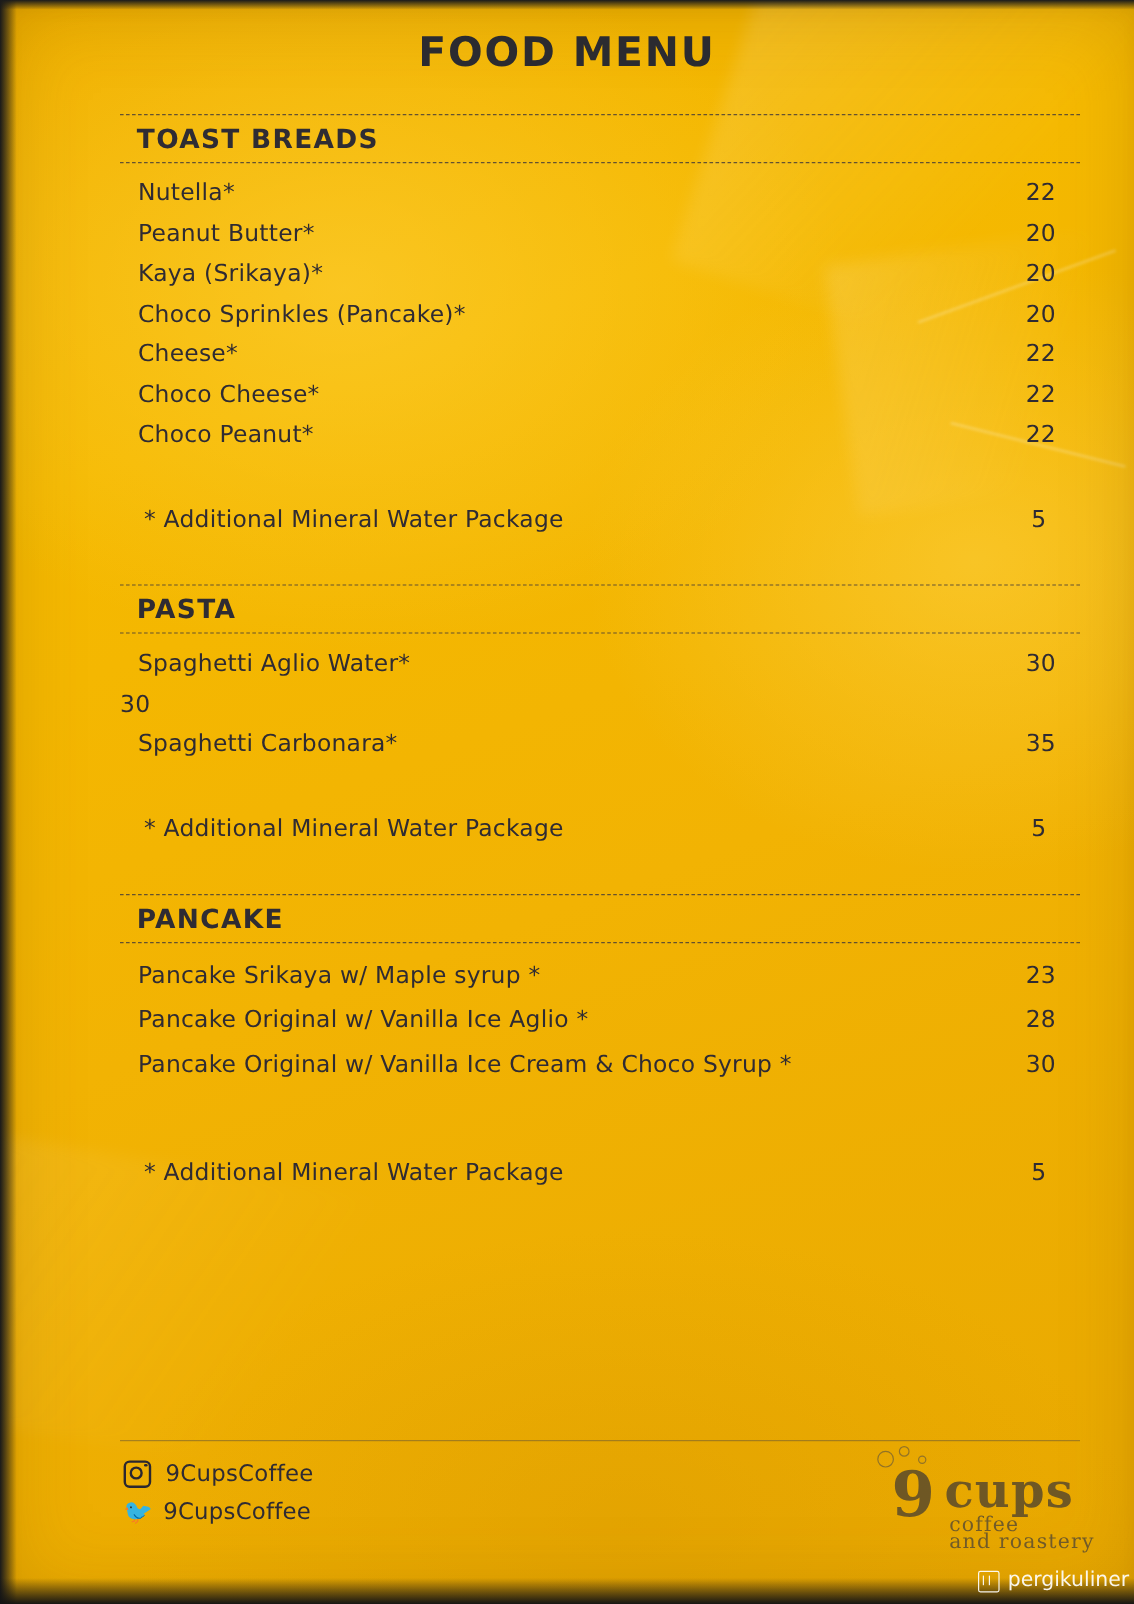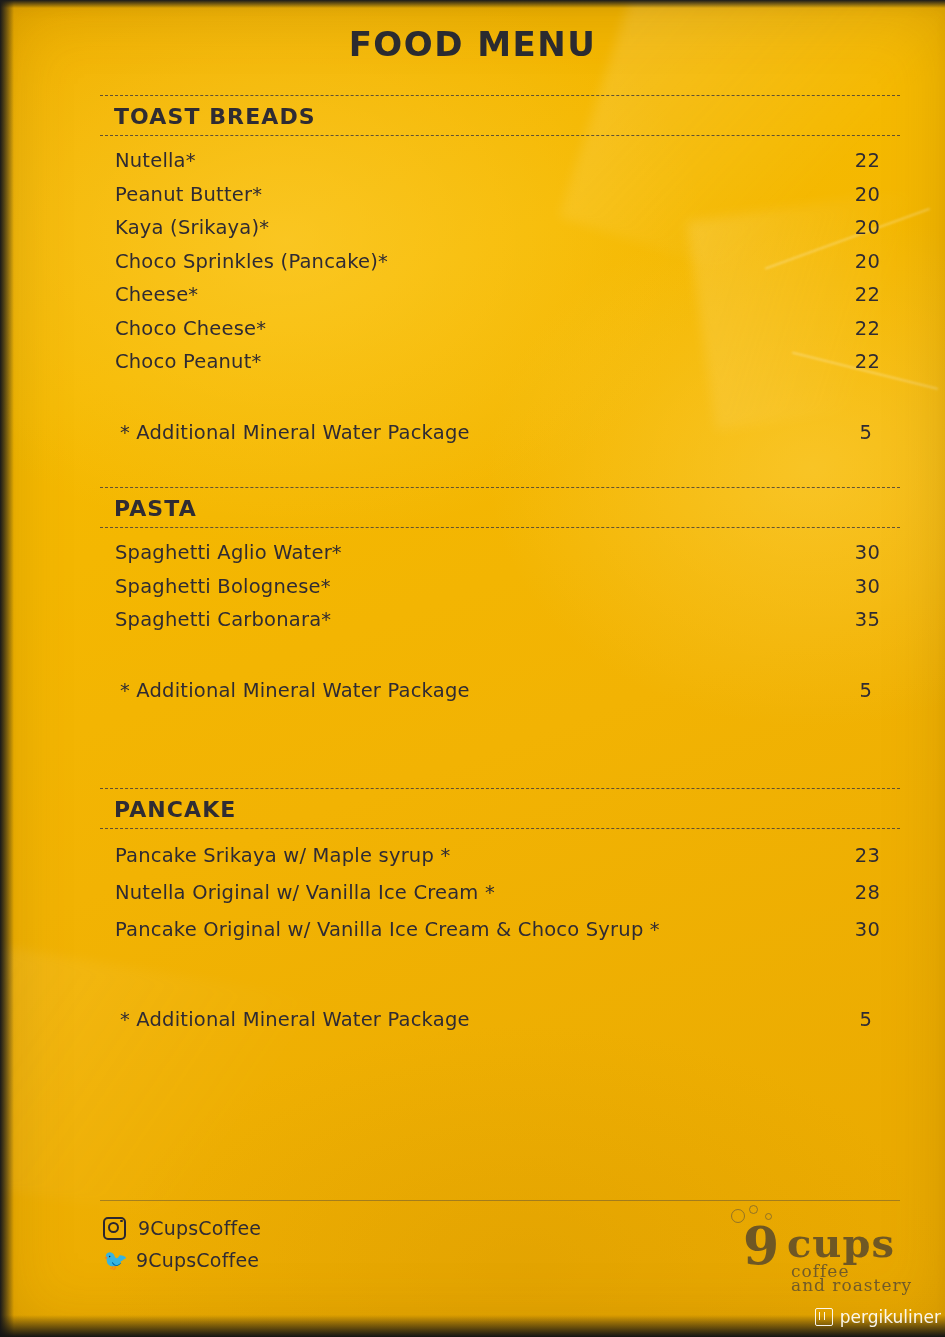--- a/index.html
+++ b/index.html
@@ -203,21 +203,21 @@
   }
   .b1 { width: 12px; height: 12px; left: 6px; top: 4px; }
   .b2 { width: 7px; height: 7px; left: 24px; top: 0px; }
   .b3 { width: 5px; height: 5px; left: 40px; top: 8px; }
 
   .watermark {
     position: absolute;
     right: 14px;
     bottom: 10px;
     display: flex;
-    align-items: center;
+    align-items: flex-end;
     gap: 7px;
     color: #ffffff;
     font-size: 17px;
     font-family: "DejaVu Sans", sans-serif;
     opacity: .92;
   }
   .wm-icon {
     width: 16px; height: 16px;
     border: 1.6px solid #ffffff;
     border-radius: 2px;
@@ -309,45 +309,44 @@
     <div class="section" style="top:487px;">
       <div class="dash-rule"></div>
       <div class="section-head">PASTA</div>
       <div class="dash-rule"></div>
       <div class="items">
         <div class="row">
           <span class="name">Spaghetti Aglio Water*</span>
           <span class="price">30</span>
         </div>
         <div class="row">
-          <span class="name">Spaghetti Bolognese*</span>
           <span class="price">30</span>
         </div>
         <div class="row">
           <span class="name">Spaghetti Carbonara*</span>
           <span class="price">35</span>
         </div>
         <div class="row note">
           <span class="name">* Additional Mineral Water Package</span>
           <span class="price">5</span>
         </div>
       </div>
     </div>
 
-    <div class="section" style="top:788px;">
+    <div class="section" style="top:745px;">
       <div class="dash-rule"></div>
       <div class="section-head">PANCAKE</div>
       <div class="dash-rule"></div>
       <div class="items">
         <div class="row wide">
           <span class="name">Pancake Srikaya w/ Maple syrup *</span>
           <span class="price">23</span>
         </div>
         <div class="row wide">
-          <span class="name">Nutella Original w/ Vanilla Ice Cream *</span>
+          <span class="name">Pancake Original w/ Vanilla Ice Aglio *</span>
           <span class="price">28</span>
         </div>
         <div class="row wide">
           <span class="name">Pancake Original w/ Vanilla Ice Cream &amp; Choco Syrup *</span>
           <span class="price">30</span>
         </div>
         <div class="row note wide" style="margin-top:16px;">
           <span class="name">* Additional Mineral Water Package</span>
           <span class="price">5</span>
         </div>

